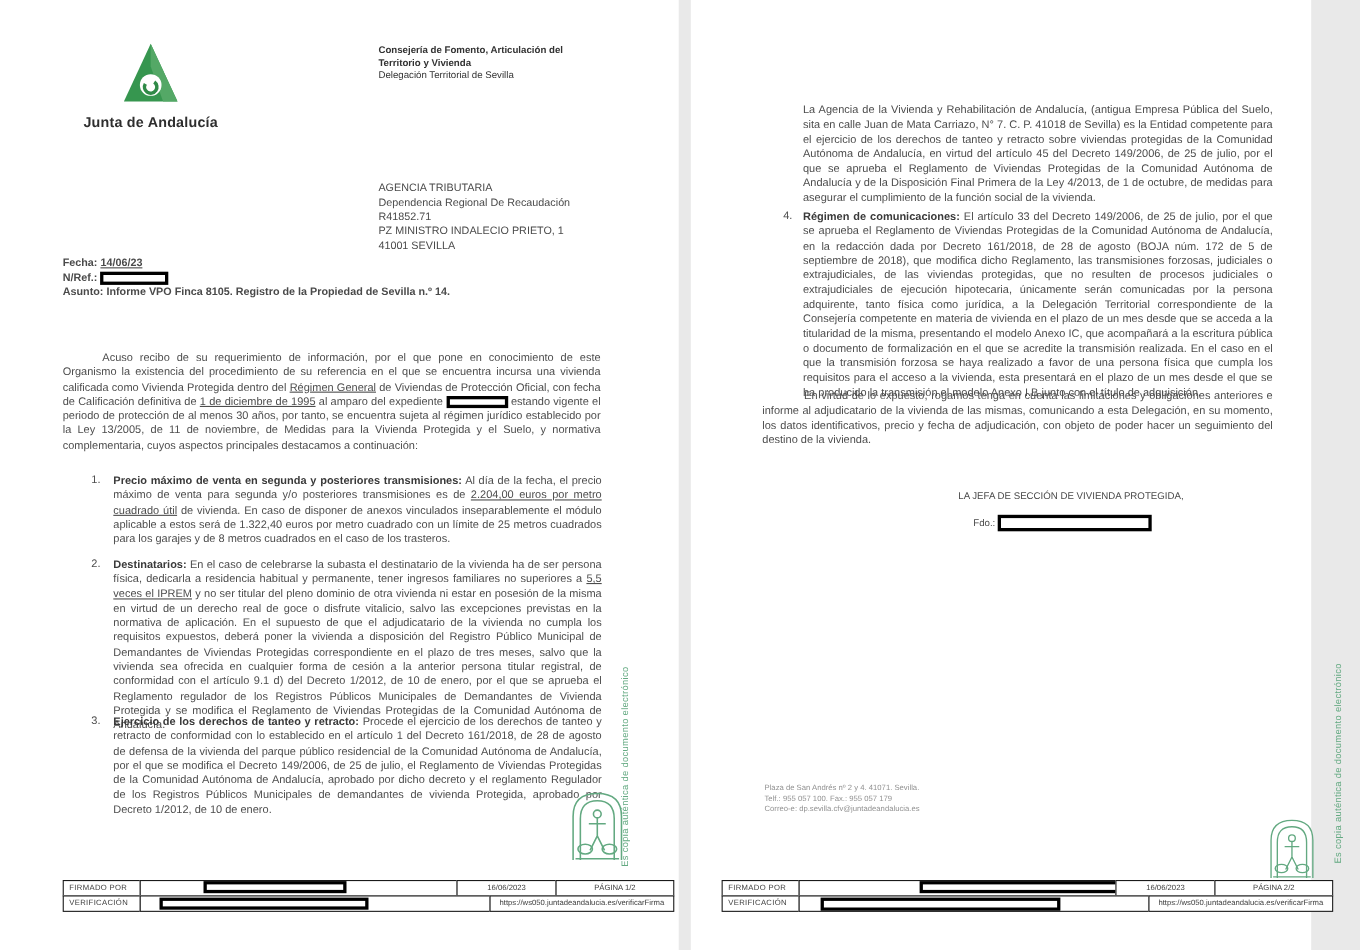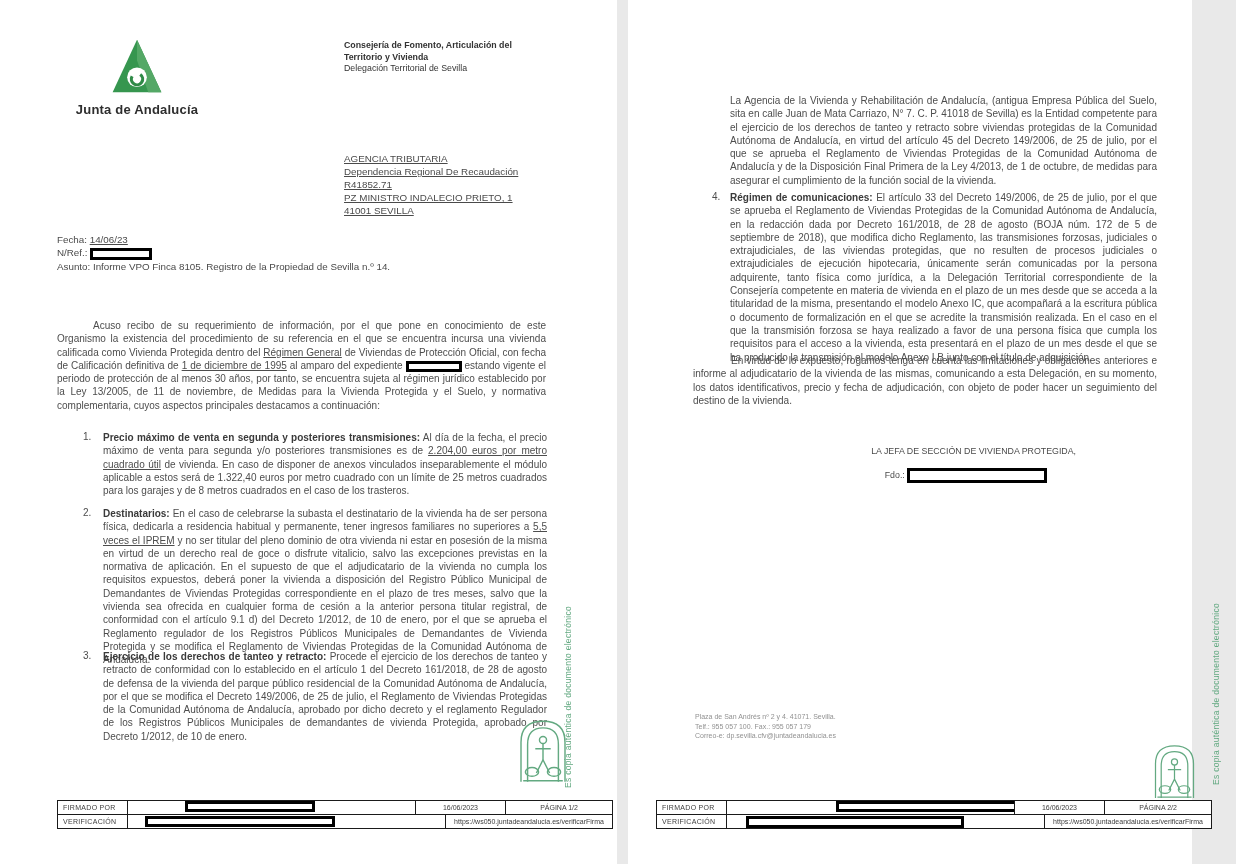--- a/index.html
+++ b/index.html
@@ -10,21 +10,21 @@
   .page-right { left:628px; width:564px; }
   .abs { position:absolute; }
 
   
   .brand-text { font-size:13px; font-weight:bold; color:#2e2e2e; letter-spacing:0.2px; }
   .dept { font-size:8.8px; line-height:11.5px; color:#333; }
   .dept .b { font-weight:bold; }
 
   
   .recipient { font-size:9.8px; line-height:13px; color:#4a4a4a; }
-  .refs { font-size:9.8px; line-height:13.2px; color:#4a4a4a; }
+  .refs { font-size:9.8px; line-height:13.2px; color:#4a4a4a;font-weight:bold; }
   .body-text { font-size:10px; line-height:13.3px; text-align:justify; color:#4d4d4d; }
   .u { text-decoration:underline; }
   .item-num { position:absolute; left:26px; top:0; font-size:10px; color:#4d4d4d; }
   .item-body { margin-left:46px; }
   .bt { font-weight:bold; color:#3a3a3a; }
 
   
   .redact { display:inline-block; background:#fff; border:3px solid #000; vertical-align:middle; }
   .redact-abs { position:absolute; background:#fff; border:3px solid #000; }
 
@@ -61,21 +61,21 @@
         <svg width="60" height="64" viewBox="0 0 64 64">
           <path d="M32 4 L58 60 H6 Z" fill="#36964f"></path>
           <path d="M32 4 L58 60 H44 L32 26 Z" fill="#54a866"></path>
           <circle cx="32" cy="44" r="10.5" fill="#ffffff"></circle>
           <circle cx="32" cy="46" r="6" fill="none" stroke="#2f8a47" stroke-width="3.4" stroke-dasharray="27 11" transform="rotate(-55 32 46)"></circle>
         </svg>
       </span>
       <div class="brand-text">Junta de Andalucía</div>
     </div>
 
-    <div class="abs recipient" style="left:344px; top:152px; width:240px;text-decoration:underline;">
+    <div class="abs recipient" style="left:344px; top:165px; width:240px;">
       <div>AGENCIA TRIBUTARIA</div>
       <div>Dependencia Regional De Recaudación</div>
       <div>R41852.71</div>
       <div>PZ MINISTRO INDALECIO PRIETO, 1</div>
       <div>41001 SEVILLA</div>
     </div>
 
     <div class="abs refs" style="left:57px; top:233px; width:500px;">
       <div><span>Fecha: </span><span class="u">14/06/23</span></div>
       <div><span>N/Ref.: </span><span class="redact" style="width:62px; height:12px;"></span></div>

